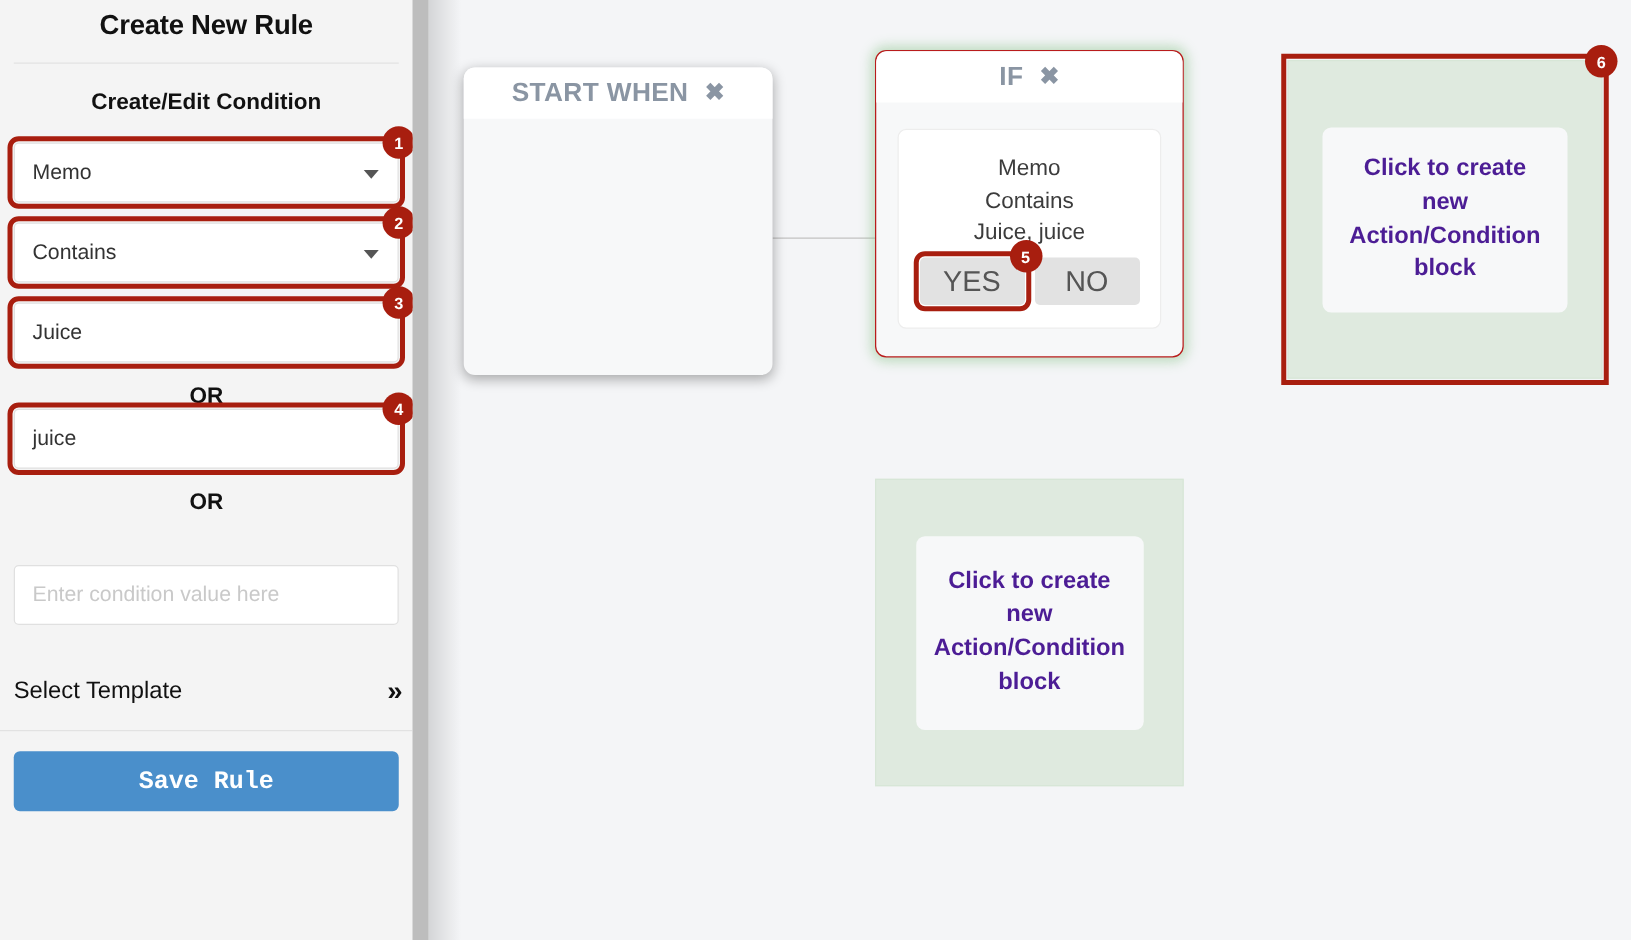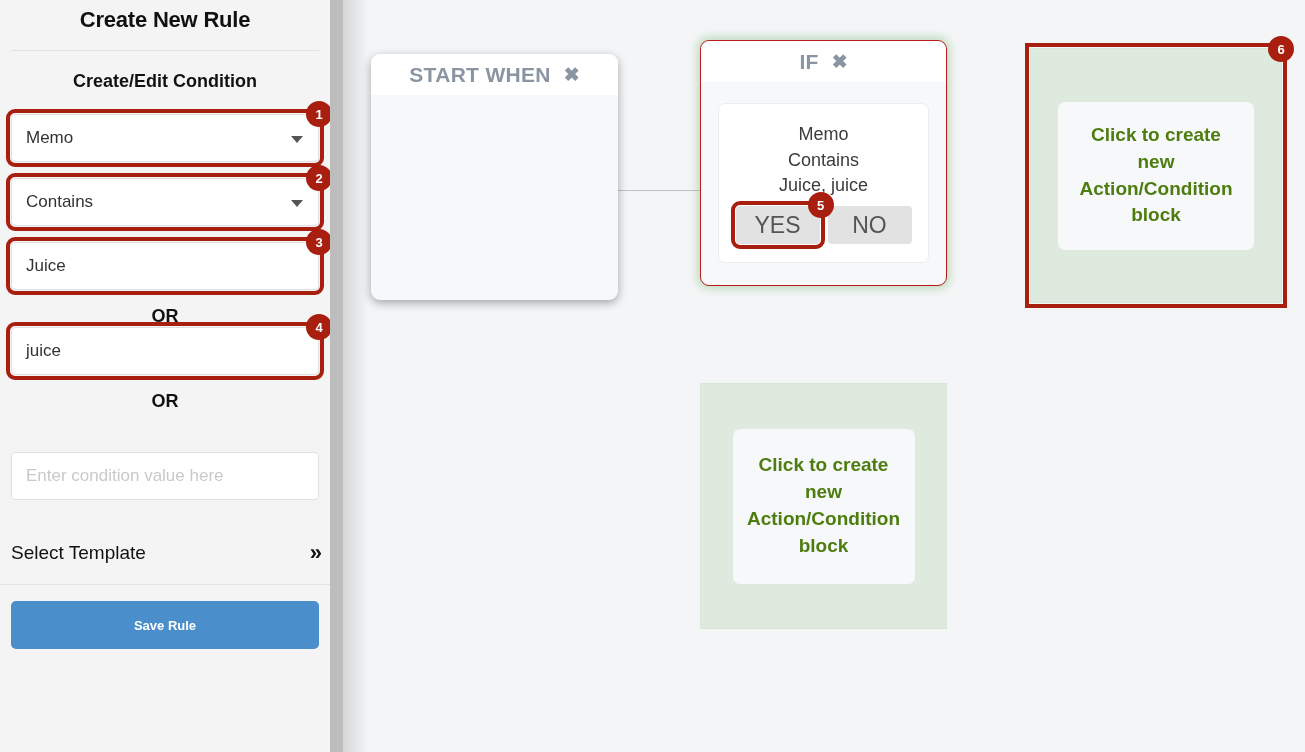--- a/index.html
+++ b/index.html
@@ -92,22 +92,22 @@
     display: flex; align-items: center; justify-content: space-between;
     font-size: 19px; color: #111;
   }
   #select-template .chev { font-size: 22px; font-weight: bold; letter-spacing: -3px; }
   #bottom-divider { height: 1px; background: #e2e2e2; margin: 4px 0 0 0; }
   #save-rule {
     margin: 16px 11px 0 11px;
     height: 48px;
     background: #4a8fcb;
     border: none; border-radius: 5px;
-    color: #fff; font-size: 13px; font-weight: bold;
-    font-family: Liberation Sans, sans-serif;
+    color: #fff; font-size: 20px; font-weight: bold;
+    font-family: Liberation Mono, monospace;
     cursor: pointer; width: calc(100% - 22px);
   }
 
   
   #sb-track {
     position: absolute; left: 330px; top: 0;
     width: 13px; height: 752px;
     background: #bdbdbd;
   }
 
@@ -181,21 +181,21 @@
     border: 1px solid #d7e6d7;
     display: flex; align-items: center; justify-content: center;
   }
   .placeholder-block.p1 { left: 1030px; top: 48px; width: 252px; height: 255px; }
   .placeholder-block.p2 { left: 700px; top: 383px; width: 247px; height: 246px; }
   .ph-inner {
     background: #f7f8f9;
     border-radius: 7px;
     display: flex; align-items: center; justify-content: center;
     text-align: center;
-    color: #4d7c0f; font-size: 19px; font-weight: bold;
+    color: #4c1d95; font-size: 19px; font-weight: bold;
     line-height: 1.42; padding: 0 18px;
   }
   .placeholder-block.p1 .ph-inner { width: 196px; height: 148px; }
   .placeholder-block.p2 .ph-inner { width: 182px; height: 155px; }
 
   #connector {
     position: absolute;
     left: 618px; top: 190px; width: 83px; height: 1px;
     background: #c2c2c2;
   }

